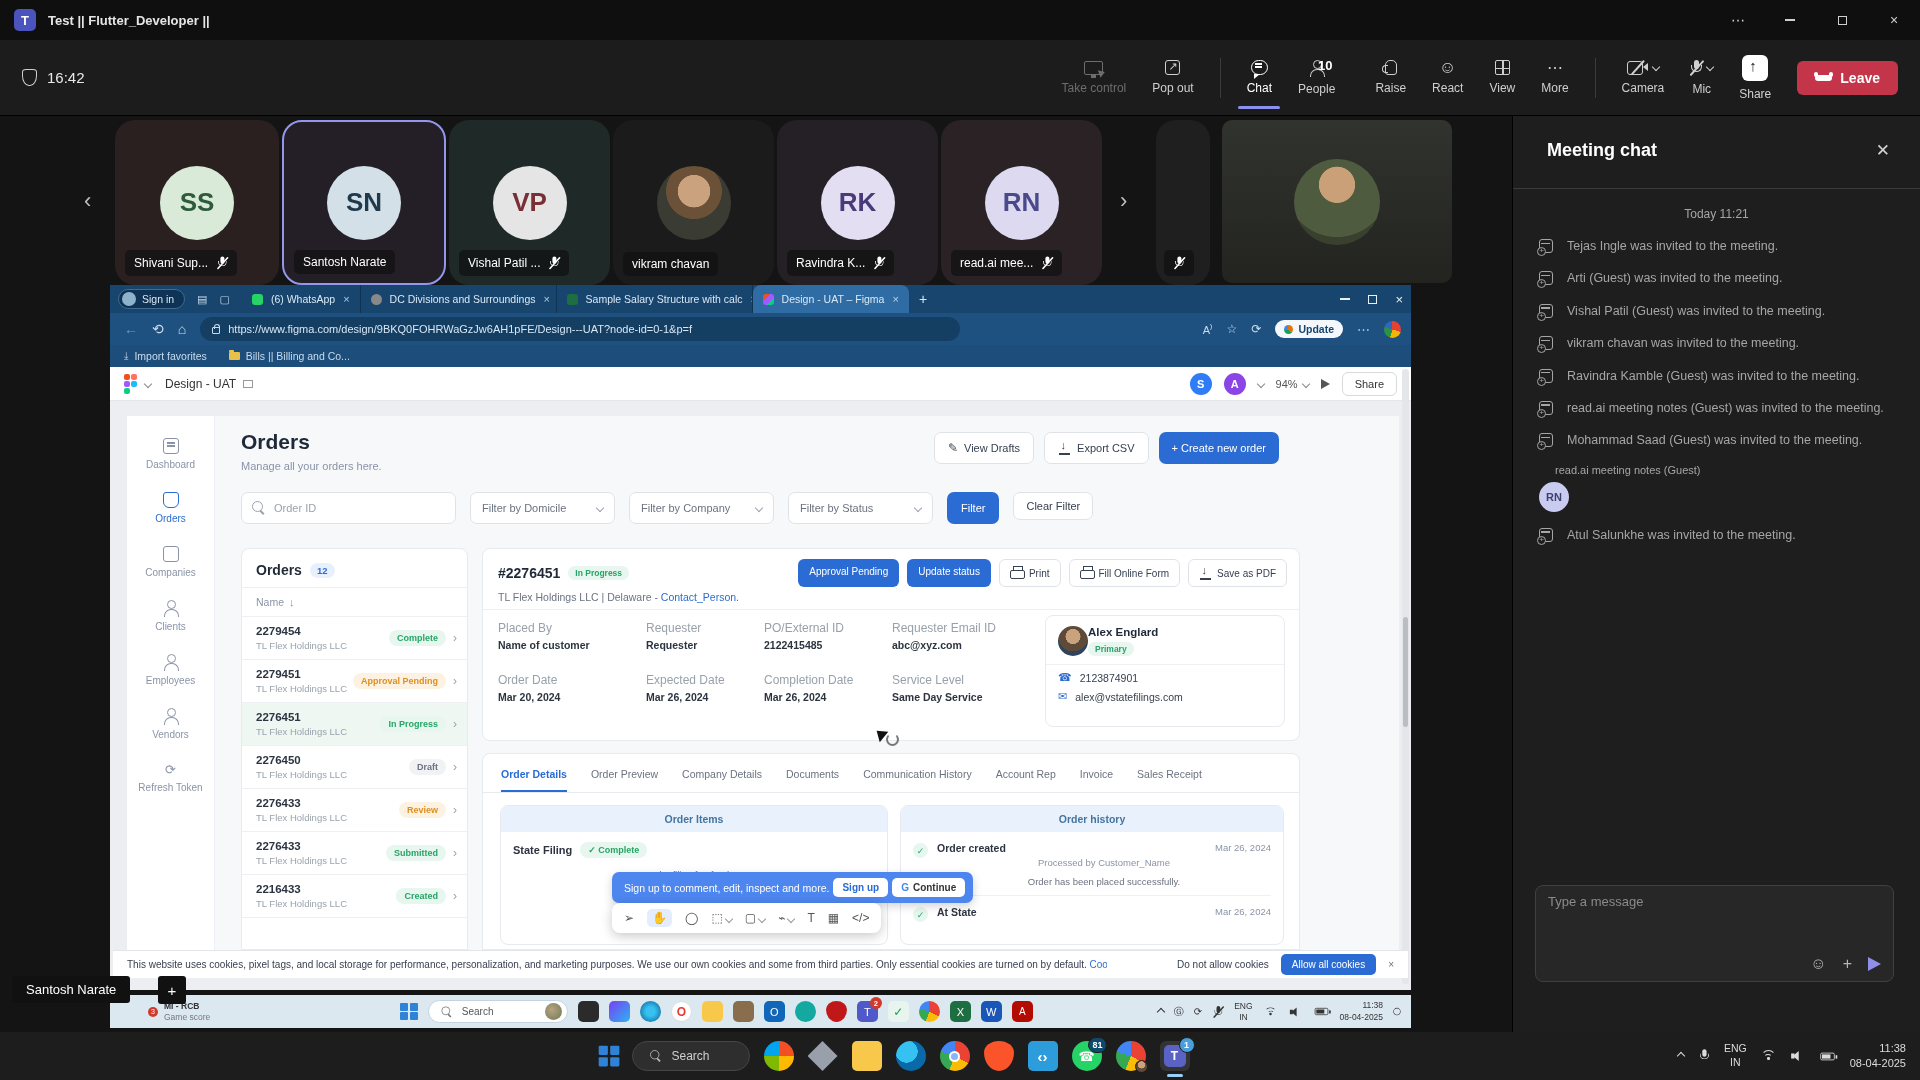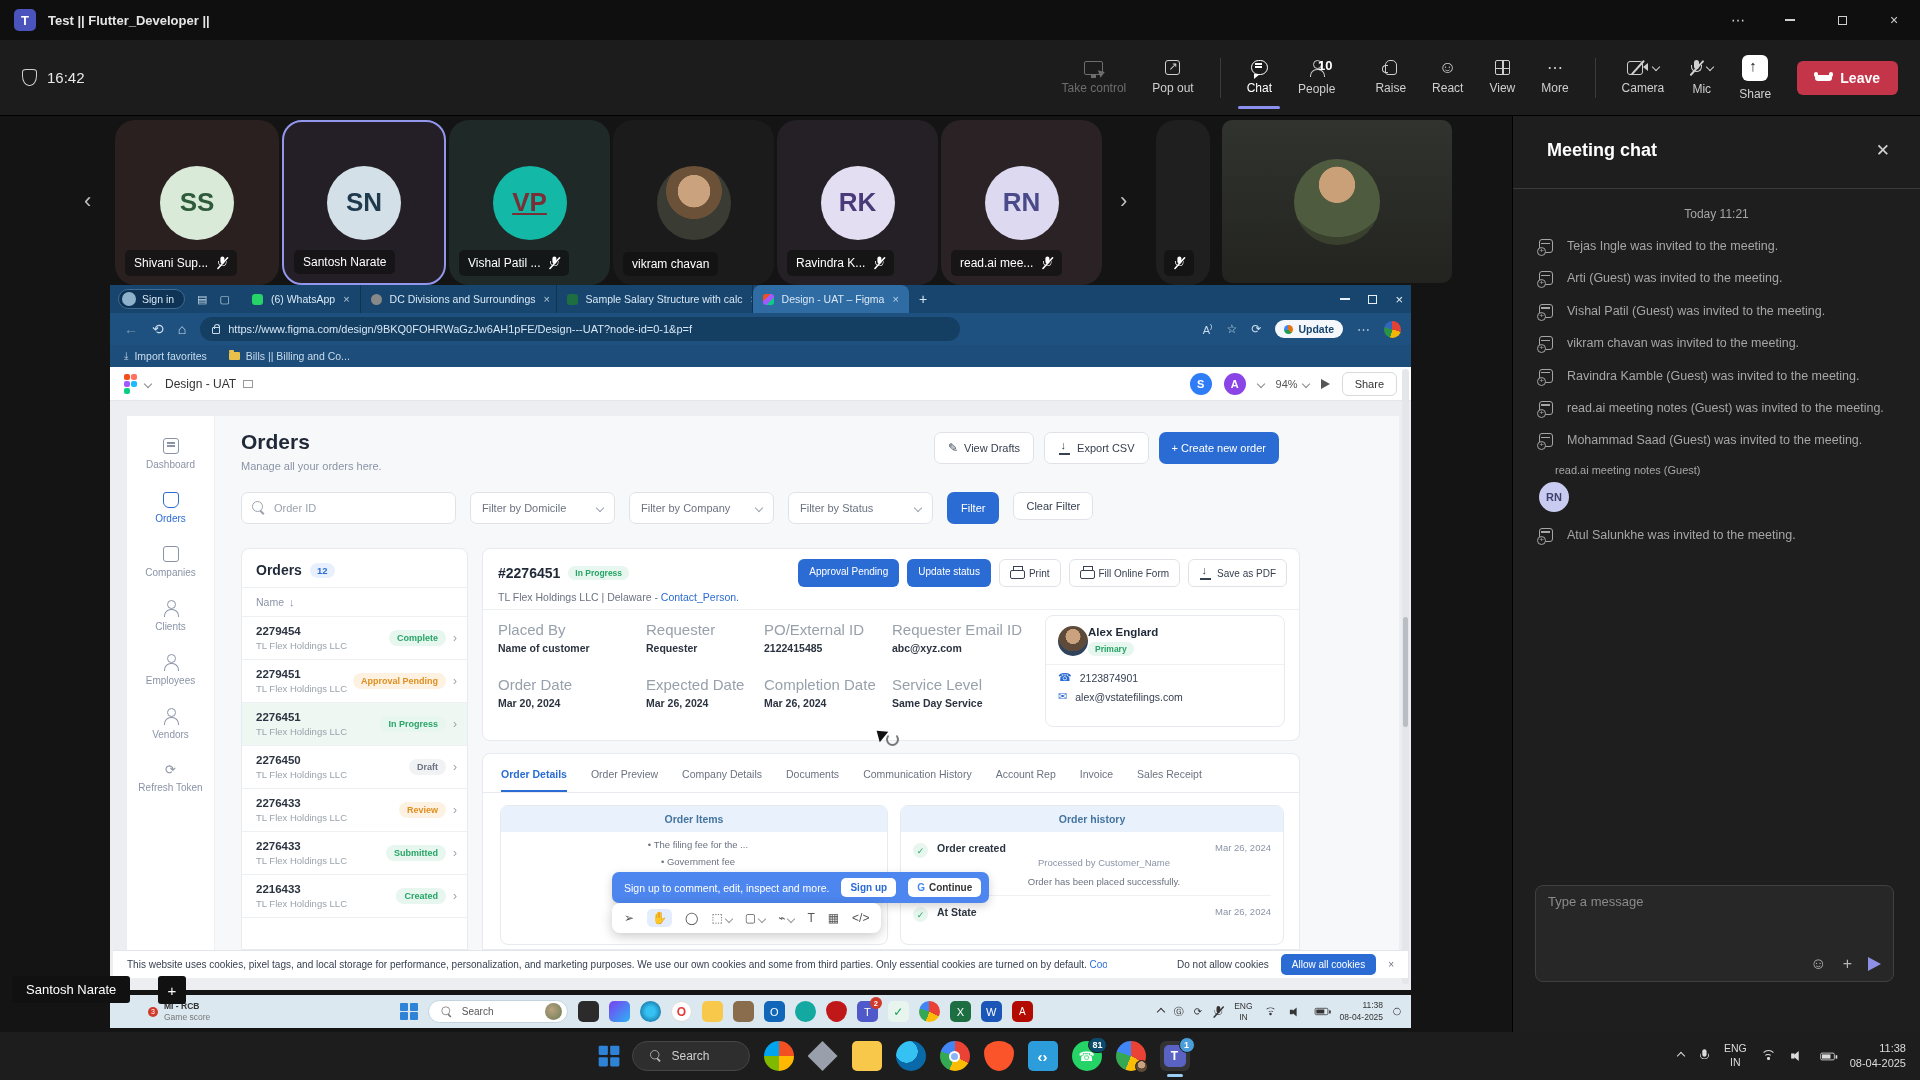--- a/index.html
+++ b/index.html
@@ -196,21 +196,21 @@
   .dh-row { position:absolute; left:15px; top:10px; right:12px; display:flex; align-items:center; }
   .did { font-size:14px; font-weight:bold; color:#1f2937; }
   .dstatus { background:#e7f6ee; color:#27a567; font-size:8.5px; font-weight:bold; border-radius:8px; padding:2px 7px; margin-left:8px; }
   .dh-btns { margin-left:auto; display:flex; gap:8px; }
   .bluepill { background:#2b6cd4; color:#fff; font-size:10px; border-radius:6px; padding:7px 11px; white-space:nowrap; }
   .wpill { display:flex; align-items:center; gap:5px; background:#fff; border:1px solid #dfe3e8; color:#374151; font-size:10px; border-radius:6px; padding:6px 10px; white-space:nowrap; }
   .dcompany { position:absolute; left:15px; top:42px; font-size:10.5px; color:#6b7280; }
   .dcompany a { color:#2b6cd4; text-decoration:none; }
   .ddiv { position:absolute; left:0; top:60px; width:100%; height:1px; background:#eef0f3; }
   .fgrid { position:absolute; left:15px; top:72px; width:540px; display:grid; grid-template-columns:148px 118px 128px auto; row-gap:22px; }
-  .flabel { font-size:15px; color:#98a1ab; }
+  .flabel { font-size:12px; color:#98a1ab; }
   .fvalue { font-size:10.5px; font-weight:bold; color:#2b3440; margin-top:4px; }
   .ccard { position:absolute; right:14px; top:66px; width:240px; height:112px; border:1px solid #e7eaee; border-radius:8px; }
   .cc-top { display:flex; align-items:center; padding:10px 12px 8px; border-bottom:1px solid #eef0f3; }
   .cc-av { width:30px; height:30px; border-radius:50%; background:radial-gradient(circle at 50% 35%, #caa27d 0 30%, #5d4a38 31% 60%, #30435c 61% 100%); }
   .cc-name { font-size:11.5px; font-weight:bold; color:#1f2937; }
   .cc-badge { display:inline-block; background:#e7f6ee; color:#27a567; font-size:8.5px; font-weight:bold; border-radius:7px; padding:2px 7px; margin-top:4px; }
   .cc-line { display:flex; align-items:center; gap:8px; font-size:10.5px; color:#374151; padding:6px 12px 0; }
   .cc-line .g { color:#2b6cd4; font-size:11px; }
 
   .lowercard { position:absolute; left:267px; top:337px; width:818px; bottom:0; background:#fff; border:1px solid #e7eaee; border-radius:8px 8px 0 0; }
@@ -224,21 +224,21 @@
   .sc-bullets { padding:4px 12px 10px 20px; color:#6b7280; font-size:9.5px; line-height:1.8; }
   .hentry { display:flex; gap:9px; padding:10px 12px 0; }
   .hcheck { flex:0 0 auto; width:15px; height:15px; border-radius:50%; background:#e7f6ee; color:#27a567; font-size:9px; display:flex; align-items:center; justify-content:center; margin-top:1px; }
   .hmain { flex:1; }
   .hrow1 { display:flex; }
   .htitle { font-size:10.5px; font-weight:bold; color:#2b3440; }
   .hdate { margin-left:auto; font-size:9.5px; color:#8a94a6; }
   .hsub { font-size:9.5px; color:#8a94a6; margin-top:3px; }
   .hnote { font-size:9.5px; color:#6b7280; margin-top:8px; padding-bottom:8px; border-bottom:1px solid #eef0f3; }
 
-  .figbanner { position:absolute; left:502px; top:471px; display:flex; align-items:center; gap:12px; background:#4e86ef; border-radius:7px; padding:6px 8px 6px 12px; color:#fff; font-size:10.5px; white-space:nowrap; box-shadow:0 3px 10px rgba(0,0,0,.18); z-index:5; }
+  .figbanner { position:absolute; left:502px; top:471px; display:flex; align-items:center; gap:4px; background:#4e86ef; border-radius:7px; padding:6px 8px 6px 12px; color:#fff; font-size:10.5px; white-space:nowrap; box-shadow:0 3px 10px rgba(0,0,0,.18); z-index:5; }
   .fb-btn { background:#fff; color:#2b6cd4; font-weight:bold; border-radius:5px; padding:4px 9px; font-size:10px; }
   .fb-g { background:#fff; color:#333; font-weight:bold; border-radius:5px; padding:4px 9px; font-size:10px; display:flex; gap:4px; align-items:center; }
   .fb-g b { color:#4285f4; }
   .figtools { position:absolute; left:502px; top:502px; display:flex; align-items:center; gap:13px; background:#fff; border-radius:8px; padding:6px 12px; box-shadow:0 3px 12px rgba(0,0,0,.22); z-index:5; color:#555; font-size:12px; }
   .figtools .sel { background:#e3edfd; color:#2b6cd4; border-radius:5px; padding:2px 5px; }
   .cursorfx { position:absolute; left:768px; top:328px; z-index:6; }
   .cursorfx .arrow { width:0; height:0; border-left:11px solid #111; border-top:4px solid transparent; border-bottom:8px solid transparent; transform:rotate(-15deg); }
   .cursorfx .ring { position:absolute; left:8px; top:4px; width:13px; height:13px; border:2px solid #777; border-top-color:transparent; border-radius:50%; }
 
   .pagescroll { position:absolute; right:2px; top:84px; width:7px; bottom:6px; background:#e4e6e9; border-radius:4px; }
@@ -381,21 +381,21 @@
         </span>
       </div>
   </div>
   <div class="tile" style="left:282px;width:164px;background:#241f26;border:2.5px solid #9297ec;">
     <div class="av" style="background:#d3e0e8;color:#1f3a4d;">SN</div>
     <div class="nm">
         <span>Santosh Narate</span>
       </div>
   </div>
   <div class="tile" style="left:449px;width:161px;background:#1f2a28;">
-    <div class="av" style="background:#14b8a6;color:#7a2e35;text-decoration:underline;">VP</div>
+    <div class="av" style="background:#e5e5e5;color:#7a2e35;">VP</div>
     <div class="nm">
         <span>Vishal Patil ...</span>
         <span class="ic ic-mic">
           <span class="slash"></span>
         </span>
       </div>
   </div>
   <div class="tile" style="left:777px;width:161px;background:#242026;">
     <div class="av" style="background:#e3def2;color:#4a3a7a;">RK</div>
     <div class="nm">
@@ -755,20 +755,24 @@
               <span class="dtab">Company Details</span>
               <span class="dtab">Documents</span>
               <span class="dtab">Communication History</span>
               <span class="dtab">Account Rep</span>
               <span class="dtab">Invoice</span>
               <span class="dtab">Sales Receipt</span>
             </div>
 
             <div class="subcard" style="left:17px;width:388px;height:140px;">
               <div class="sc-head">Order Items</div>
+              <div class="sc-item">
+                <span class="sc-title">State Filing</span>
+                <span class="obadge ok" style="margin-left:0;">✓ <span>Complete</span></span>
+              </div>
               <div class="sc-bullets">
                 <div>• <span>The filing fee for the ...</span></div>
                 <div>• <span>Government fee</span></div>
               </div>
             </div>
 
             <div class="subcard" style="left:417px;width:384px;height:140px;">
               <div class="sc-head">Order history</div>
               <div class="hentry">
                 <span class="hcheck">✓</span>

